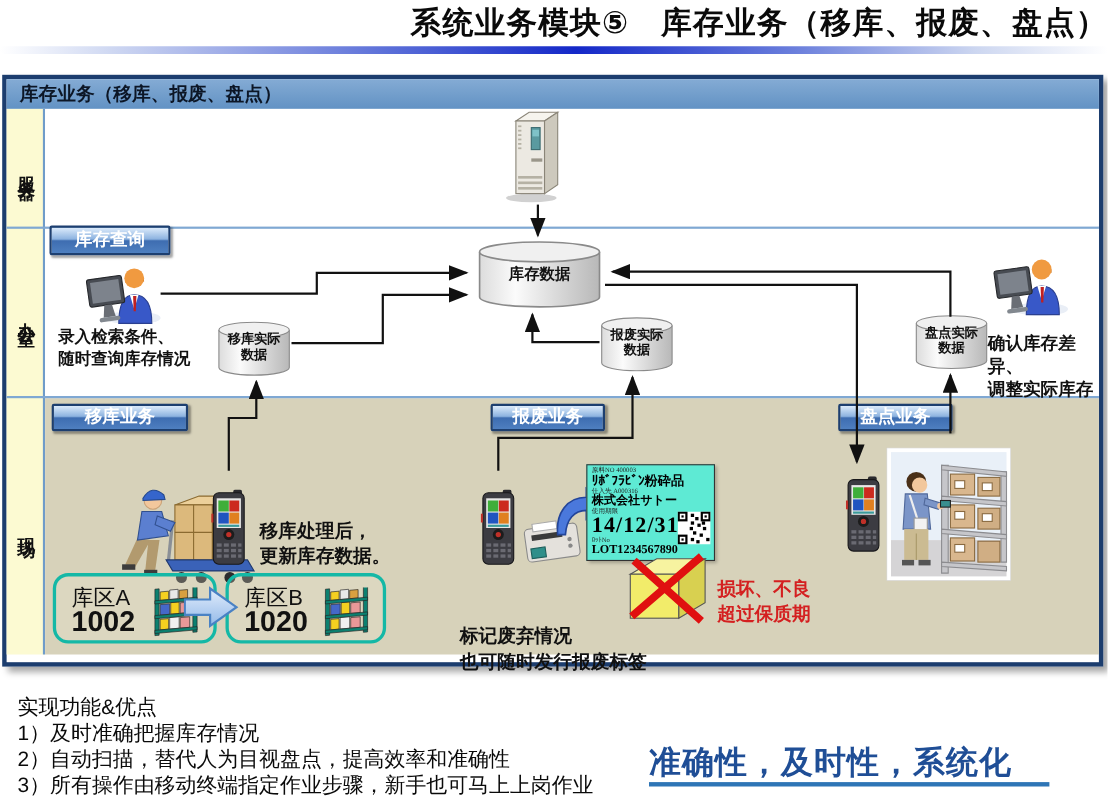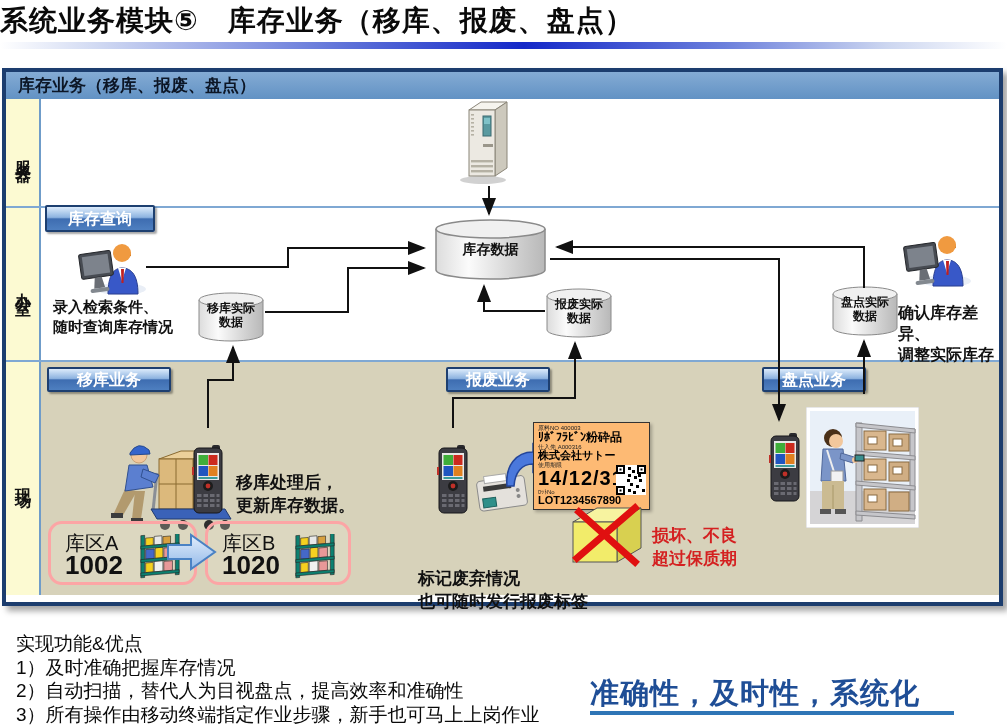--- a/index.html
+++ b/index.html
@@ -1,21 +1,21 @@
 <!DOCTYPE html>
 <html><head>
 <meta charset="utf-8">
 <style>
   html,body{margin:0;padding:0;background:#fff;}
   #stage{position:relative;width:1007px;height:726px;background:#fff;overflow:hidden;
          font-family:"Liberation Sans","DejaVu Sans",sans-serif;color:#111;}
   .abs{position:absolute;}
   .pre{white-space:pre-line;}
   
-  .title{left:0;top:2px;width:1007px;text-align:left;font-size:28px;font-weight:bold;color:#0a0a0a;letter-spacing:1px;}
+  .title{left:0;top:2px;width:1007px;text-align:right;font-size:28px;font-weight:bold;color:#0a0a0a;letter-spacing:1px;}
   .grad-bar{left:0;top:42px;width:1007px;height:7px;border-radius:4px;
     background:linear-gradient(90deg,#ffffff 0%,#cfd8f2 10%,#5b6fd8 35%,#1428c8 52%,#6c80dc 72%,#ccd6f0 88%,#ffffff 100%);}
   
   .panel{left:2px;top:68px;width:993px;height:530px;border:4px solid #1c3d6e;background:#fff;
          box-shadow:5px 5px 6px rgba(0,0,0,.35);}
   .panel-header{left:6px;top:72px;width:993px;height:27px;background:linear-gradient(#84abd4,#6292c4);
     font-size:17px;font-weight:bold;color:#0c1626;line-height:27px;padding-left:12px;box-sizing:border-box;}
   .lane-col{left:6px;top:99px;width:33px;height:496px;background:#fcfad2;border-right:2px solid #6f9cc9;}
   .row-server{left:41px;top:99px;width:958px;height:107px;background:#ffffff;}
   .row-office{left:41px;top:208px;width:958px;height:152px;background:#ffffff;}
@@ -26,25 +26,25 @@
   
   .btn{border:2px solid #1d3f70;border-radius:2px;color:#fff;font-weight:bold;font-size:16px;
     text-align:center;background:linear-gradient(#dcebfb 0%,#8db3e0 45%,#3e6db1 52%,#4e7fc0 100%);
     box-shadow:2px 2px 2px rgba(0,0,0,.35);box-sizing:border-box;}
   
   .cyl-label{position:absolute;width:100%;text-align:center;font-weight:bold;color:#111;}
   
   .note{font-weight:bold;color:#111;}
   .red{color:#d42020;}
   
-  .zone-box{border:3px solid #fca5a5;border-radius:14px;background:rgba(235,230,210,.25);}
+  .zone-box{border:3px solid #14b8a6;border-radius:14px;background:rgba(235,230,210,.25);}
   .zone-name{font-size:20px;color:#111;}
   .zone-code{font-size:26px;font-weight:bold;color:#111;}
   
-  .tag{background:#fdba74;border:1px solid #333;box-sizing:border-box;padding:2px 4px;line-height:1.05;box-shadow:2px 2px 3px rgba(0,0,0,.25);}
+  .tag{background:#5eead4;border:1px solid #333;box-sizing:border-box;padding:2px 4px;line-height:1.05;box-shadow:2px 2px 3px rgba(0,0,0,.25);font-family:Liberation Serif, serif;}
   .tag .tiny{font-size:6px;color:#222;transform-origin:0 0;}
   .tag .b1{font-size:12px;font-weight:bold;color:#000;}
   .tag .b2{font-size:11px;font-weight:bold;color:#000;}
   .tag .exp{font-size:20px;font-weight:bold;letter-spacing:1px;color:#000;}
   
   .feat{left:16px;top:622px;font-size:19px;line-height:23.5px;color:#0a0a0a;margin-top:10px;}
   .slogan{left:590px;top:674px;font-size:29px;font-weight:bold;color:#1f4e96;letter-spacing:1px;}
   .slogan-bar{left:590px;top:711px;width:364px;height:4px;background:#2e75b6;}
   svg{display:block;}
 </style>

